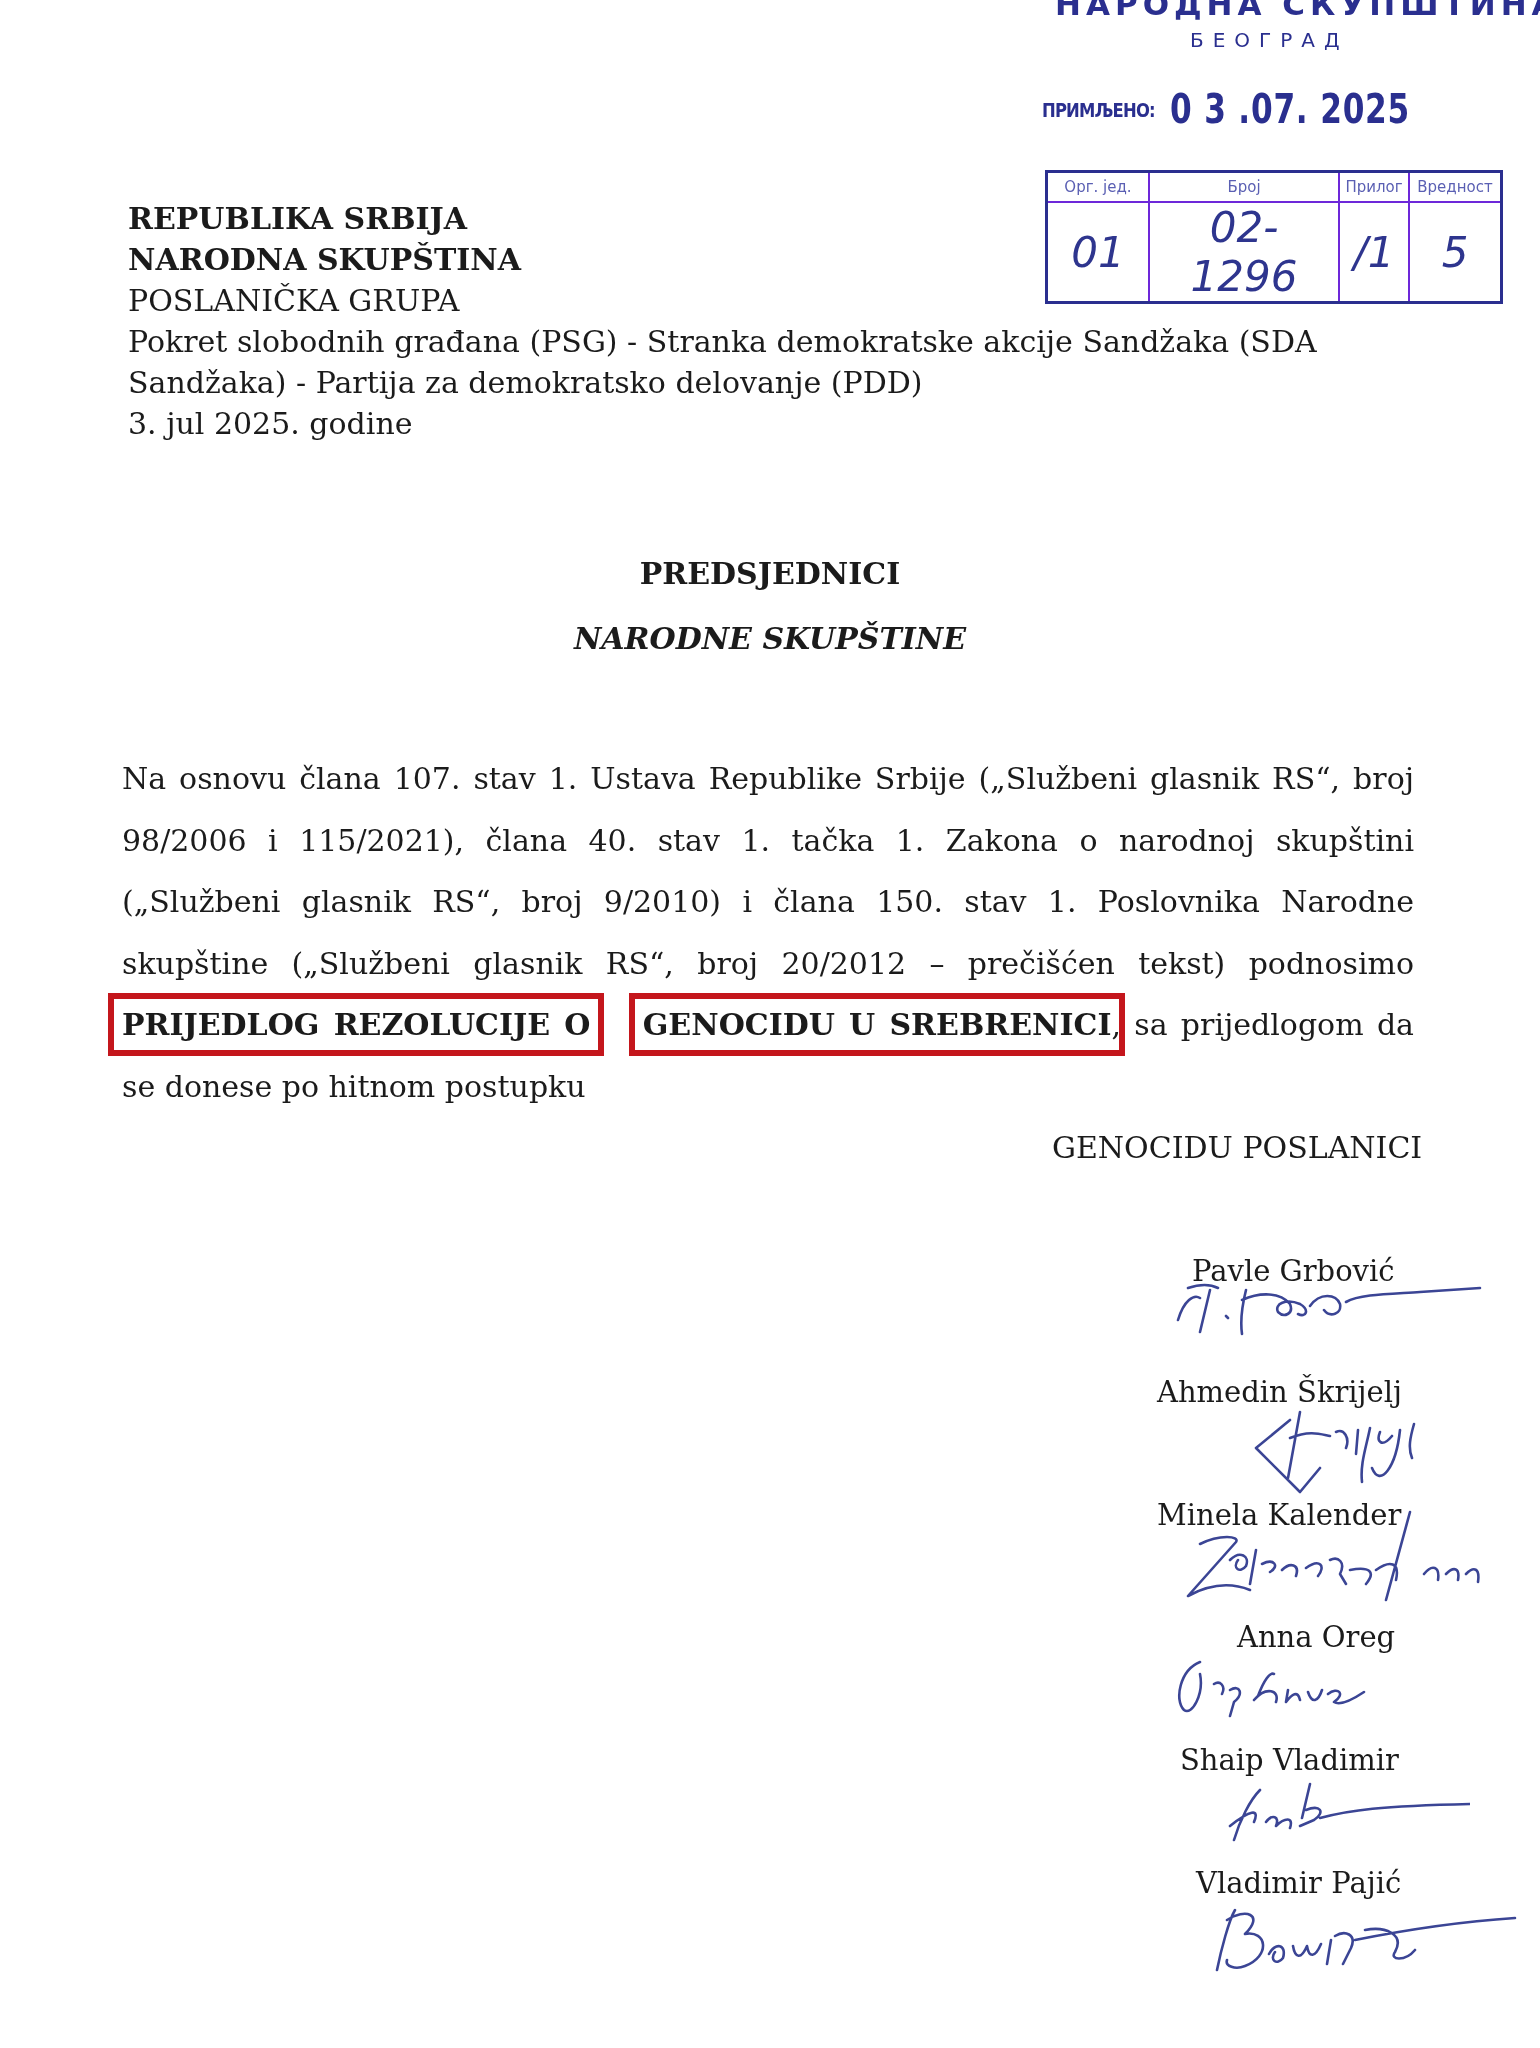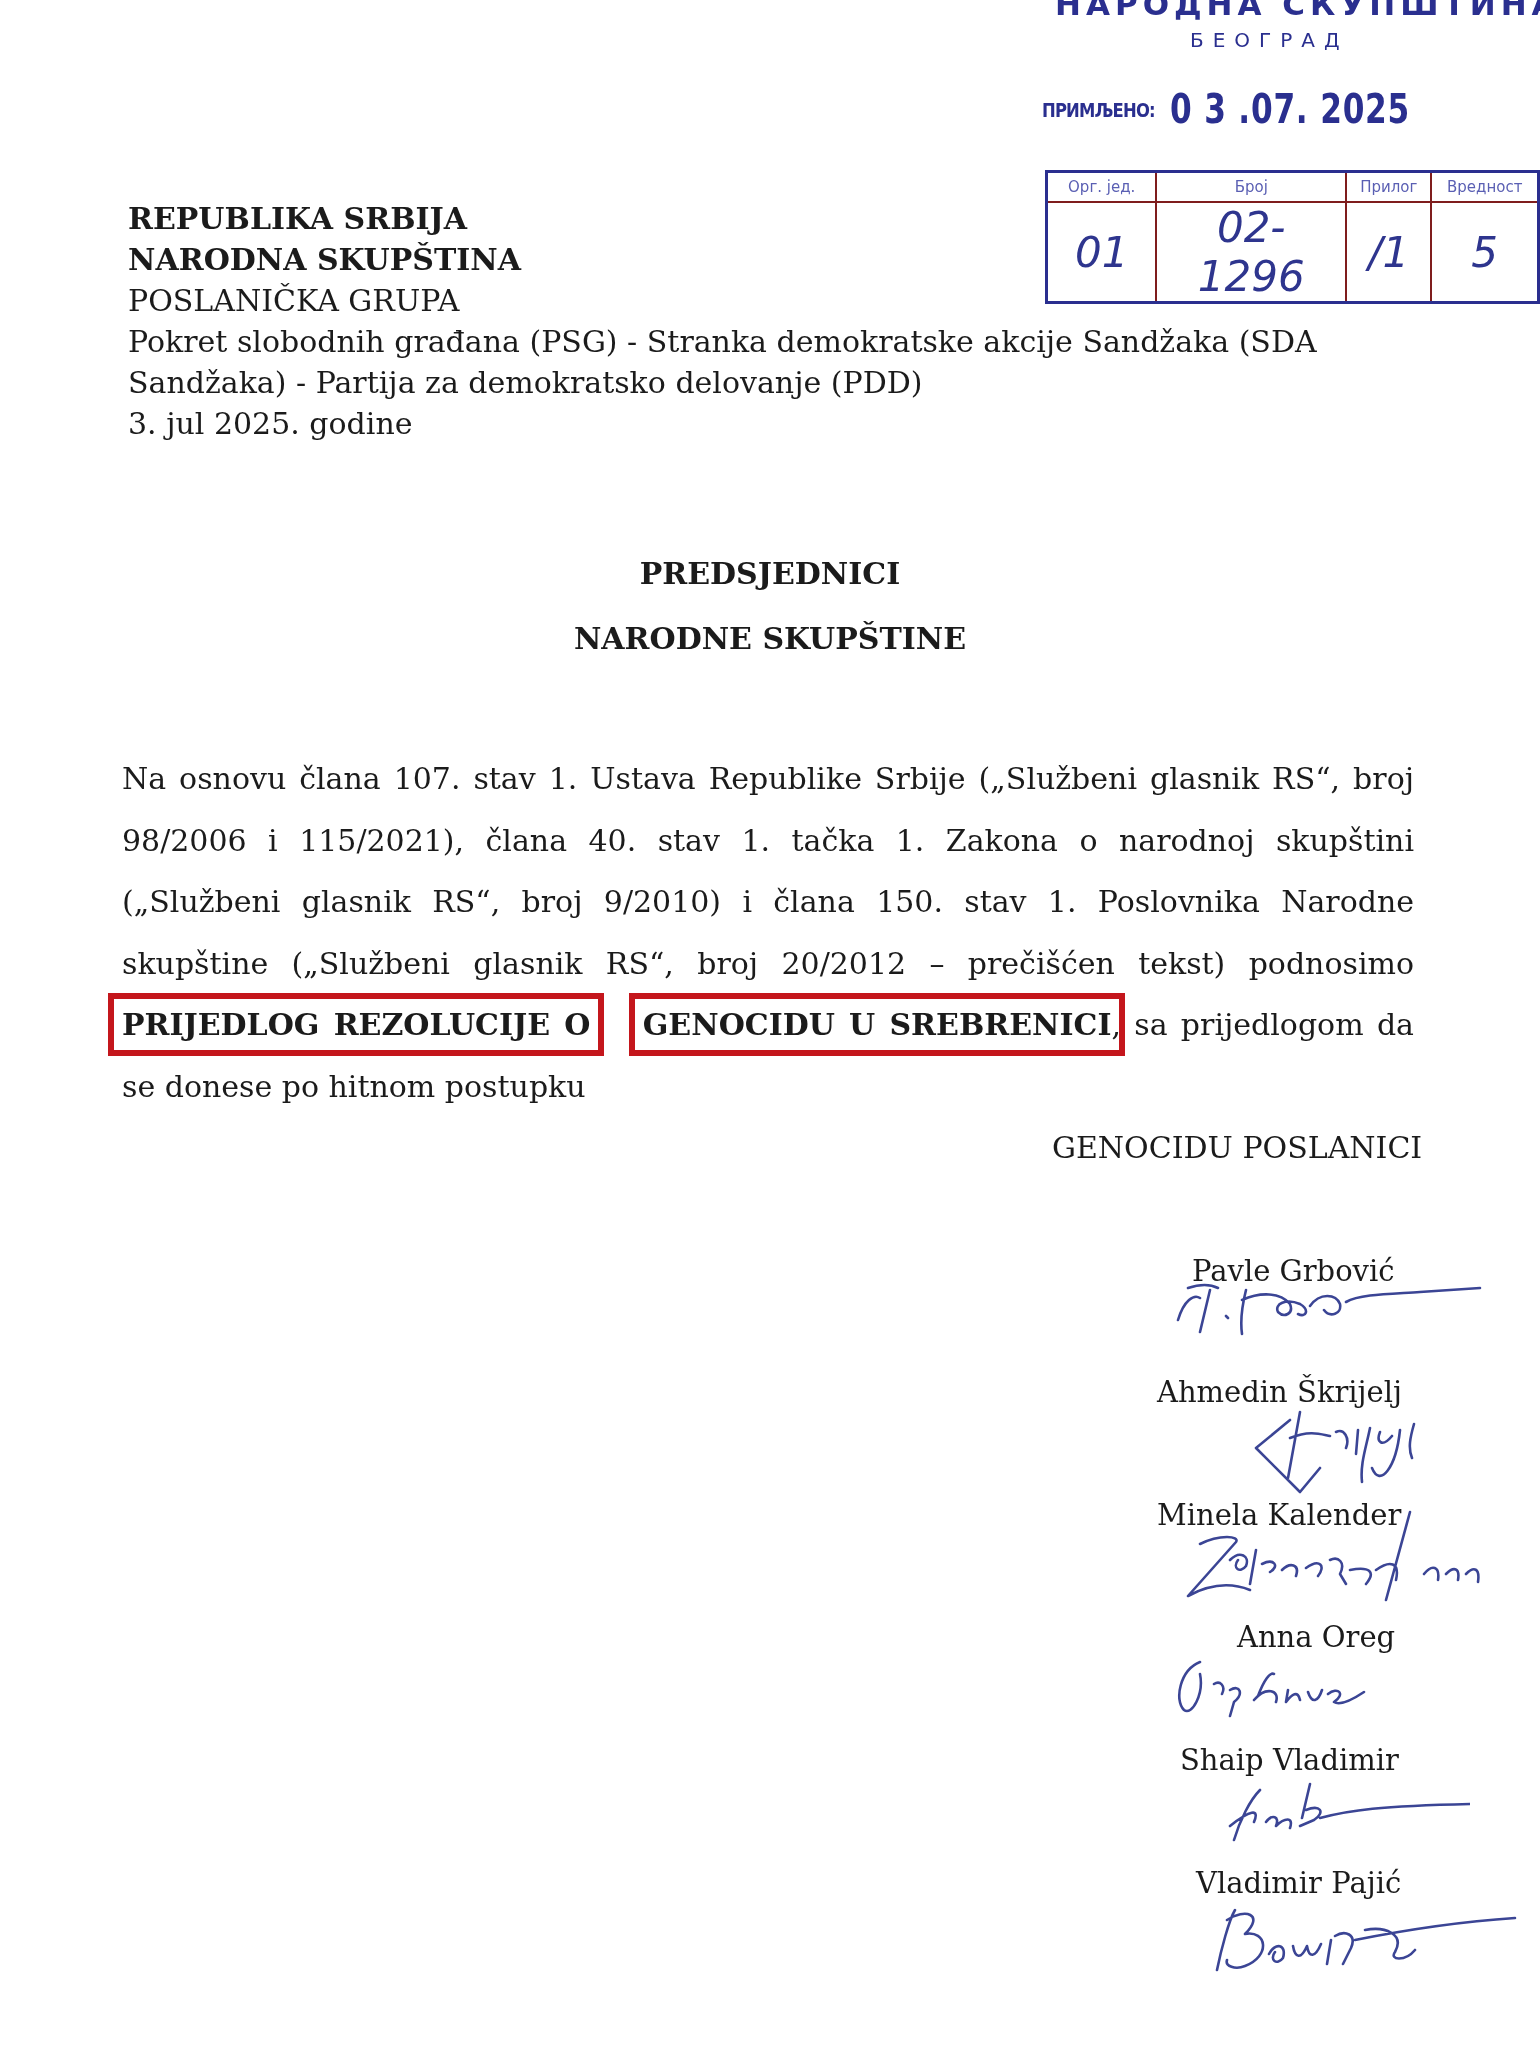--- a/index.html
+++ b/index.html
@@ -9,30 +9,30 @@
       color: #1b1b1b;
     }
     .abs { position: absolute; }
     
     .stamp { color: #2a2f8f; font-family: "DejaVu Sans", "Liberation Sans", sans-serif; }
     .stamp-title { left: 1055px; top: -14px; font-size: 31px; font-weight: bold; letter-spacing: 5px; white-space: nowrap; }
     .stamp-city { left: 1190px; top: 28px; font-size: 20px; font-weight: normal; letter-spacing: 9px; }
     .stamp-recv-label { left: 1042px; top: 98px; font-size: 20px; font-weight: bold; letter-spacing: -1px; transform: scaleX(0.82); transform-origin: left; }
     .stamp-recv-date { left: 1170px; top: 86px; font-size: 40px; font-weight: bold; letter-spacing: 1px; transform: scaleX(0.78); transform-origin: left; white-space: nowrap; }
     .stamp-table { left: 1045px; top: 170px; border: 3px solid #2a2f8f; border-collapse: collapse; }
-    .stamp-table td { border: 2px solid #7f1d1d; padding: 0 12px; text-align: center; color: #2a2f8f; }
+    .stamp-table td { border: 2px solid #6d28d9; padding: 0 4px; text-align: center; color: #2a2f8f; }
     .stamp-table .hdr td { font-size: 15px; height: 28px; color: #5a5fb3; }
     .stamp-table .val td { font-size: 42px; height: 54px; font-family: "DejaVu Sans", sans-serif; font-weight: 300; font-style: italic; color: #2e358e; margin-top: 21px; }
     
     .hdr-block { left: 128px; top: 198px; font-size: 30px; line-height: 41px; }
     .hdr-block .b { font-weight: bold; }
     
     .addressee { left: 0; width: 1540px; text-align: center; font-weight: bold; font-size: 30px; }
     .addr1 { top: 556px; left: 0; }
-    .addr2 { top: 621px; left: 0; }
+    .addr2 { top: 621px; left: 0; font-style: italic; }
     
     .para { left: 122px; top: 748px; width: 1292px; font-size: 30px; line-height: 61.5px; text-align: justify; }
     .hl { font-weight: bold; outline: 6px solid #c4161c; outline-offset: 8px; }
     .hl2 { font-weight: bold; outline: 6px solid #c4161c; outline-offset: 8px; margin-left: 39px; }
     
     .sign-title { left: 1052px; top: 1130px; font-size: 30px; }
     .signer { font-size: 29px; white-space: nowrap; }
     .sig { position: absolute; }
     .sig path { fill: none; stroke: #3b4595; stroke-width: 2.6; stroke-linecap: round; stroke-linejoin: round; }
   </style>

